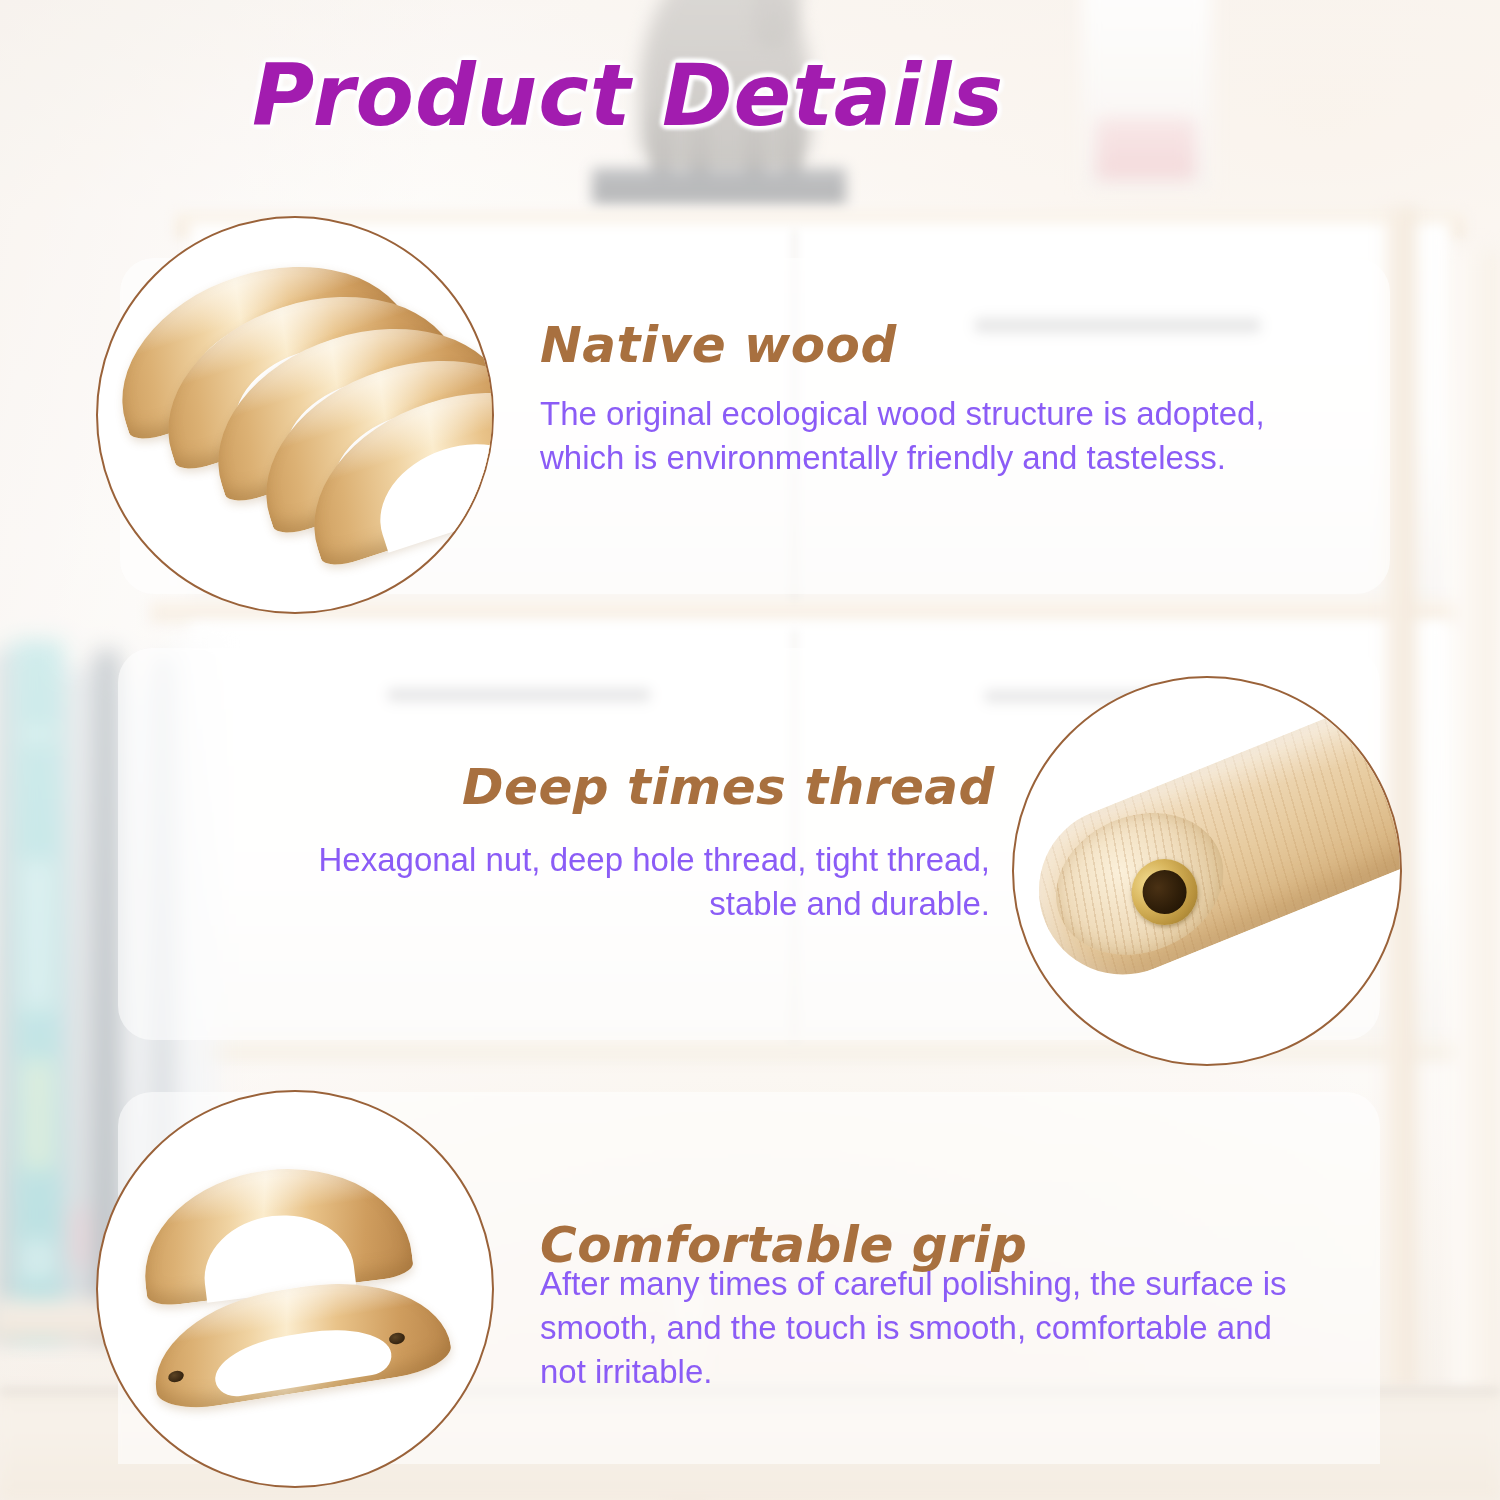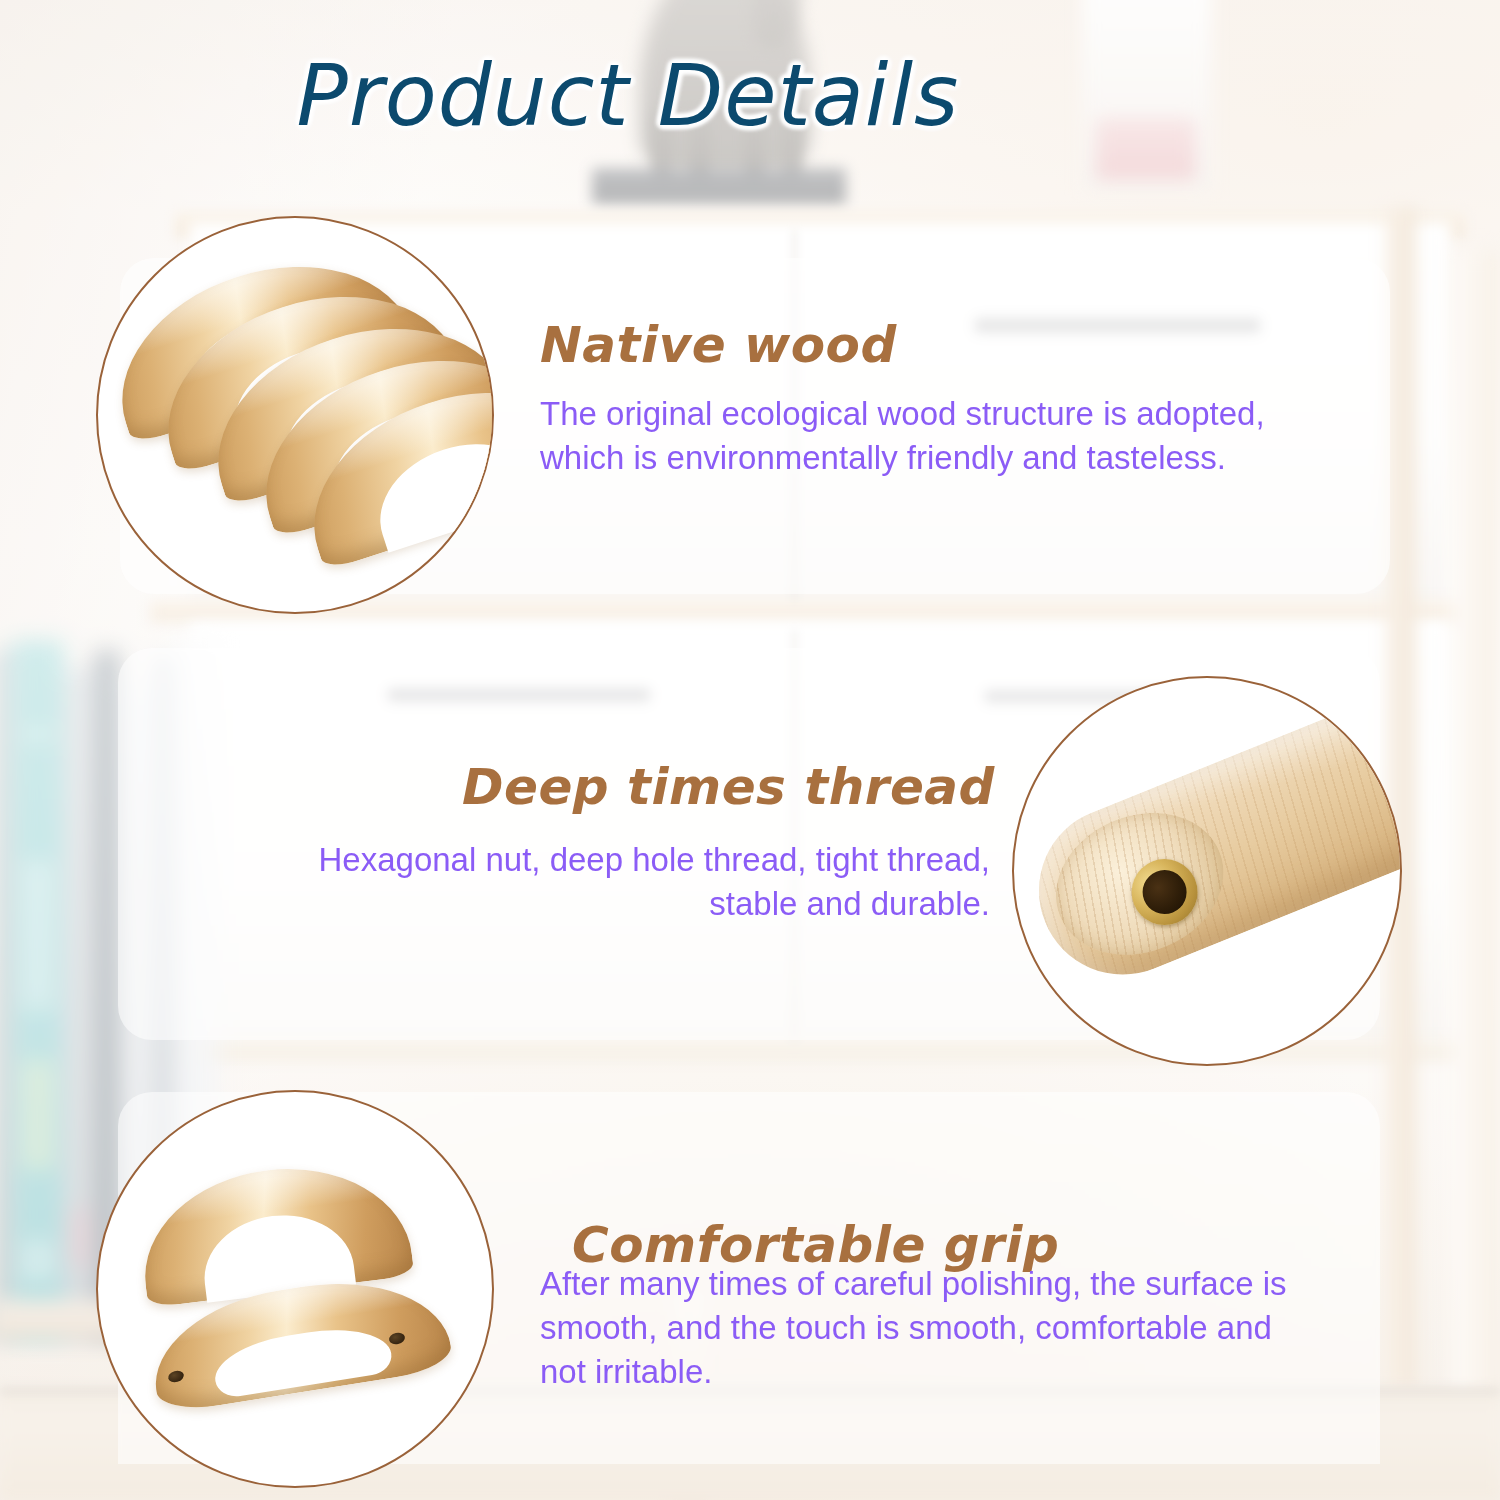--- a/index.html
+++ b/index.html
@@ -121,24 +121,24 @@
   }
   #card1{ left:120px; top:258px; width:1270px; height:336px; }
   #card2{ left:118px; top:648px; width:1262px; height:392px; }
   #card3{ left:118px; top:1092px; width:1262px; height:372px; border-radius:34px 34px 0 0;}
 
   
   #title{
     position:absolute; left:0; top:46px; width:1256px;
     text-align:center;
     font-size:85px;
-    font-weight:normal;
+    font-weight:bold;
     font-style:italic;
     letter-spacing:1px;
-    color:#0c4a6e;
+    color:#a21caf;
     font-family:"DejaVu Sans", sans-serif;
     text-shadow:
        0 0 5px #fff, 0 0 5px #fff, 0 0 9px #fff,
        3px 0 4px #fff, -3px 0 4px #fff, 0 3px 4px #fff, 0 -3px 4px #fff,
        2px 2px 5px #fff, -2px -2px 5px #fff, 2px -2px 5px #fff, -2px 2px 5px #fff;
   }
 
   
   .bubble{
     position:absolute;
@@ -237,21 +237,21 @@
     line-height:1.34;
     font-family:"Liberation Sans", sans-serif;
   }
 
   #h1{ left:540px; top:300px; }
   #p1{ left:540px; top:392px; width:745px; }
 
   #h2{ left:462px; top:742px; }
   #p2{ left:290px; top:838px; width:700px; text-align:right; }
 
-  #h3{ left:572px; top:1200px; }
+  #h3{ left:540px; top:1200px; }
   #p3{ left:540px; top:1262px; width:775px; }
 </style>
 </head>
 <body>
 
 <div id="bg">
   <div class="bgl bg-wall"></div>
   <div class="bgl bg-warm"></div>
 
   <div class="bgl poster"></div>

